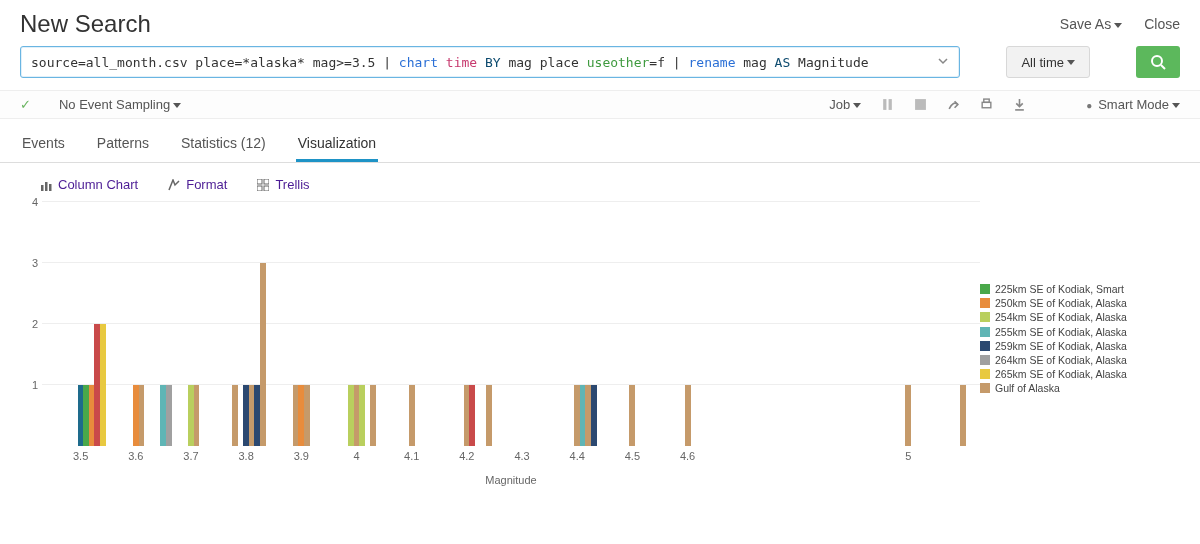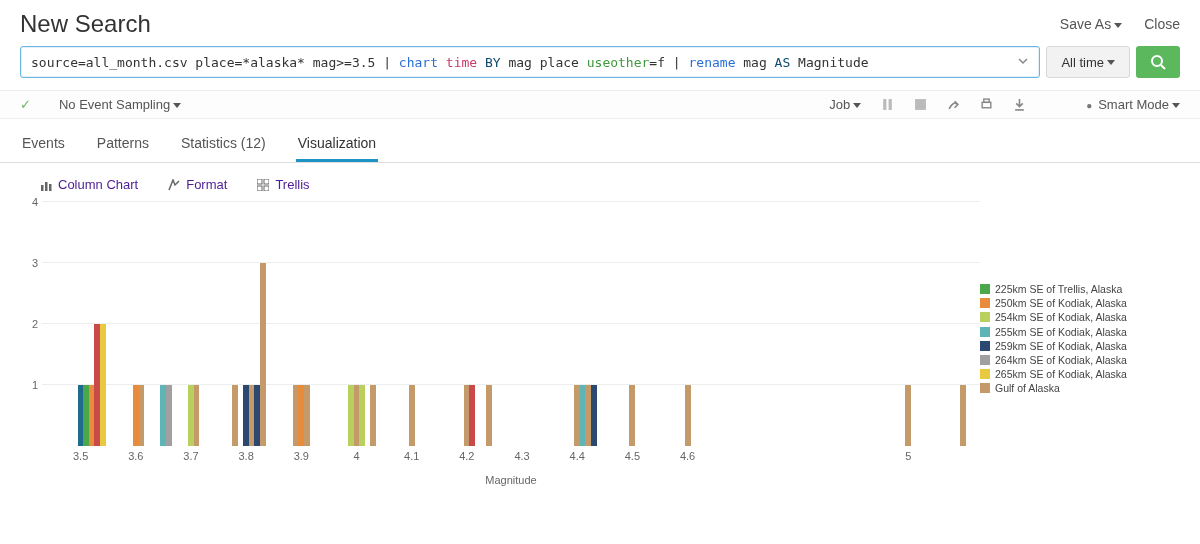--- a/index.html
+++ b/index.html
@@ -8,21 +8,21 @@
   .title { font-size: 24px; font-weight: 400; color: #333; }
   .header-actions { display: flex; gap: 22px; align-items: center; font-size: 14px; color: #555; }
   .header-actions span { cursor: pointer; }
   .caret { display:inline-block; margin-left:3px; width:0; height:0; border-left:4px solid transparent; border-right:4px solid transparent; border-top:5px solid #555; vertical-align: middle; }
 
   .searchbar-row { display:flex; align-items:stretch; padding: 0 20px 12px 20px; gap:6px; }
   .searchbox { flex:1; display:flex; align-items:center; border:1px solid #6ab5e2; border-radius:3px; background:#fff; padding:6px 10px; position:relative; box-shadow: inset 0 0 0 1px rgba(106,181,226,0.2);}
   .searchbox-text { font-family: Consolas, monospace; font-size:13px; white-space:nowrap; overflow:hidden; }
   .tok-cmd { color:#2a6fd6; } .tok-fn { color:#c73a6e; } .tok-kw { color:#0c4a6e; } .tok-opt{ color:#3f9a3f; }
   .searchbox-caret { margin-left:auto; color:#777; cursor:pointer; }
-  .btn { display:flex; align-items:center; justify-content:center; border-radius:3px; cursor:pointer; }
+  .btn { display:flex; align-items:center; justify-content:center; border-radius:3px; cursor:pointer;margin-left:40px; }
   .time-btn { background:#f2f2f2; border:1px solid #d8d8d8; padding:0 14px; font-size:13px; color:#333; }
   .search-btn { background:#5cb85c; color:#fff; width:44px; }
   .search-btn svg { width:16px; height:16px; }
 
   .statusbar { display:flex; align-items:center; padding:6px 20px; font-size:13px; color:#555; background:#fdfdfd; border-top:1px solid #eee; border-bottom:1px solid #eee;}
   .status-check { color:#6ab560; margin-right:6px; }
   .status-sampling { margin-left:22px; cursor:pointer; }
   .status-right { margin-left:auto; display:flex; align-items:center; gap:20px; }
   .icon-btn { color:#888; cursor:pointer; display:inline-flex; }
   .icon-btn svg { width:13px; height:13px; }
@@ -219,21 +219,21 @@
         <div class="x-tick" style="left: 51.1765%;">4.3</div>
         <div class="x-tick" style="left: 57.0588%;">4.4</div>
         <div class="x-tick" style="left: 62.9412%;">4.5</div>
         <div class="x-tick" style="left: 68.8235%;">4.6</div>
         <div class="x-tick" style="left: 92.3529%;">5</div>
       </div>
   </div>
   <div class="legend" id="legend">
       <div class="legend-item">
         <span class="swatch" style="background: rgb(74, 168, 74);"></span>
-        <span>225km SE of Trellis, Alaska</span>
+        <span>225km SE of Kodiak, Smart</span>
       </div>
       <div class="legend-item">
         <span class="swatch" style="background: rgb(232, 140, 60);"></span>
         <span>250km SE of Kodiak, Alaska</span>
       </div>
       <div class="legend-item">
         <span class="swatch" style="background: rgb(185, 207, 94);"></span>
         <span>254km SE of Kodiak, Alaska</span>
       </div>
       <div class="legend-item">

